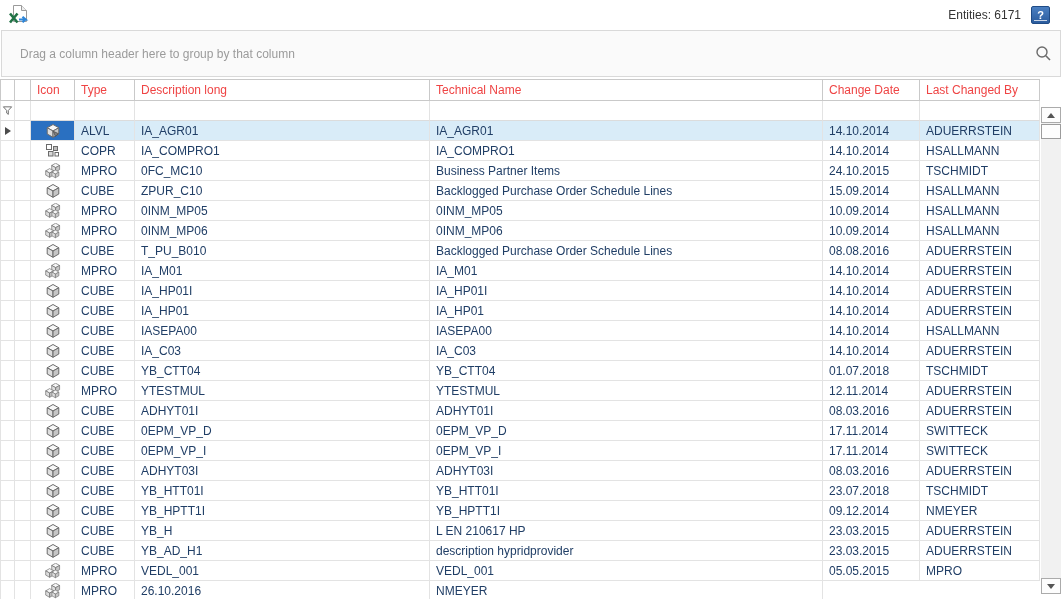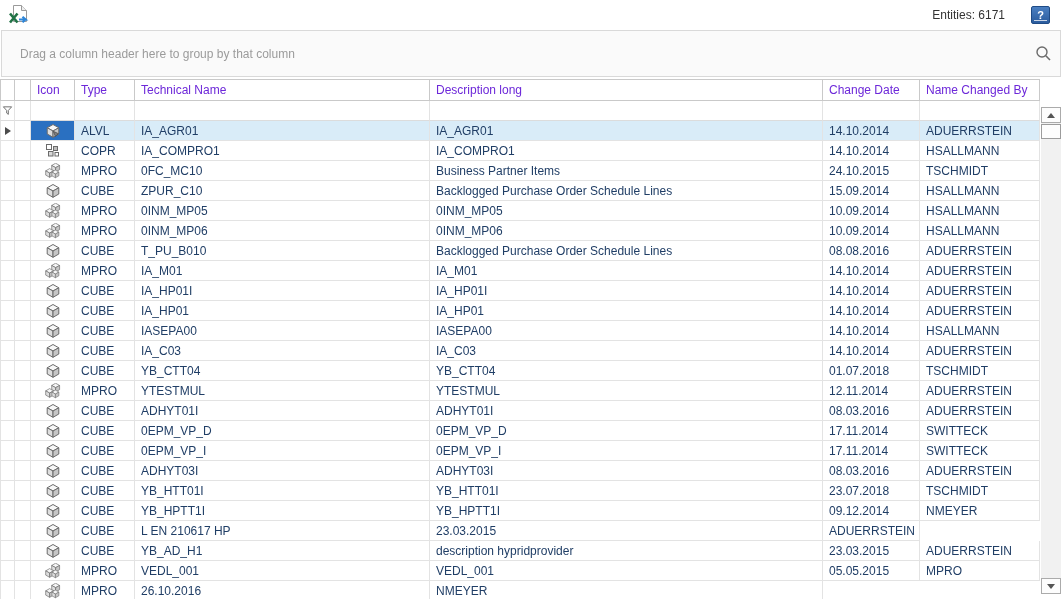--- a/index.html
+++ b/index.html
@@ -1,21 +1,21 @@
 <!DOCTYPE html>
 <html><head>
 <meta charset="utf-8">
 <style>
   * { box-sizing: border-box; margin: 0; padding: 0; }
   html,body { width:1062px; height:599px; overflow:hidden; background:#fff;
     font-family:"Liberation Sans", sans-serif; }
   #app { position:relative; width:1062px; height:599px; background:#fff; }
 
   
-  .toolbar { height:30px; display:flex; align-items:center; padding:0 12px 0 6px;gap:16px; }
+  .toolbar { height:30px; display:flex; align-items:center; padding:0 12px 0 6px; }
   .tool-btn { width:24px; height:24px; display:flex; align-items:center; justify-content:center; cursor:pointer; }
   .toolbar-spacer { flex:1; }
   .entities { font-size:12px; color:#333; margin-right:10px; }
   .help-btn { width:19px; height:18px; background:linear-gradient(#4a7fc1,#2b5c9e);
     border:1px solid #1f4b86; border-radius:2px; color:#fff; font-size:11px; font-weight:bold;
     display:flex; align-items:center; justify-content:center; position:relative; cursor:pointer; }
   .help-btn::after { content:""; position:absolute; left:2px; right:2px; bottom:2px; height:1px; background:rgba(255,255,255,.75); }
 
   
   .group-panel { margin:0 1px; height:47px; background:#fafafa; border:1px solid #d9d9d9;
@@ -23,21 +23,21 @@
   .group-hint { padding-left:18px; font-size:12px; color:#9b9b9b; }
   .gp-spacer { flex:1; }
   .search-btn { width:34px; height:100%; display:flex; align-items:center; justify-content:center; cursor:pointer; }
 
   
   :root { --line:#e3e3e3; --hline:#c9c9c9; --txt:#203e66; }
   .grid { margin-top:2px; }
   .grid-row { display:grid; grid-template-columns:15px 16px 44px 60px 295px 393px 97px 120px; width:1040px; }
   .hdr { height:22px; }
   .hdr .cell { border-top:1px solid var(--hline); border-bottom:1px solid var(--hline);
-    border-right:1px solid var(--hline); font-size:12px; color:#6d28d9;
+    border-right:1px solid var(--hline); font-size:12px; color:#ef4444;
     display:flex; align-items:center; padding-left:6px; background:#fff; cursor:pointer; }
   .hdr .cell:first-child { border-left:1px solid var(--hline); }
   .filter { height:20px; }
   .filter .cell { border-bottom:1px solid #dcdcdc; border-right:1px solid var(--line);
     background:#fff; display:flex; align-items:center; justify-content:center; cursor:text; }
   .filter .cell:first-child { border-left:1px solid var(--line); }
 
   #rows { height:492px; overflow:hidden; }
   .row { display:grid; grid-template-columns:15px 16px 44px 60px 295px 393px 97px 120px;
     width:1040px; height:20px; }
@@ -111,24 +111,24 @@
     </div>
   </div>
 
   <div class="grid">
 
     <div class="grid-row hdr">
       <div class="cell"></div>
       <div class="cell"></div>
       <div class="cell">Icon</div>
       <div class="cell">Type</div>
+      <div class="cell">Description long</div>
       <div class="cell">Technical Name</div>
-      <div class="cell">Description long</div>
       <div class="cell">Change Date</div>
-      <div class="cell">Name Changed By</div>
+      <div class="cell">Last Changed By</div>
     </div>
 
     <div class="grid-row filter">
       <div class="cell">
         <svg width="11" height="11" viewBox="0 0 12 12">
           <path d="M1.5,2 h9 l-3.6,4 v4.2 l-1.8,-1.4 v-2.8 Z" fill="none" stroke="#666" stroke-width="1"></path>
         </svg>
       </div>
       <div class="cell"></div>
       <div class="cell"></div>
@@ -505,20 +505,21 @@
       
     </div>
     <div class="cell c-exp"></div>
     <div class="cell c-icon">
       <svg class="obj-icon icon-cube" viewBox="0 0 16 16">
               <use href="#g-cube"></use>
             </svg>
 
     </div>
     <div class="cell c-type">CUBE</div>
+    <div class="cell c-name">YB_H</div>
     <div class="cell c-desc">L EN 210617 HP</div>
     <div class="cell c-date">23.03.2015</div>
     <div class="cell c-user">ADUERRSTEIN</div>
   </div>
         <div class="row" data-icon="cube">
     <div class="cell c-ind">
       
     </div>
     <div class="cell c-exp"></div>
     <div class="cell c-icon">

